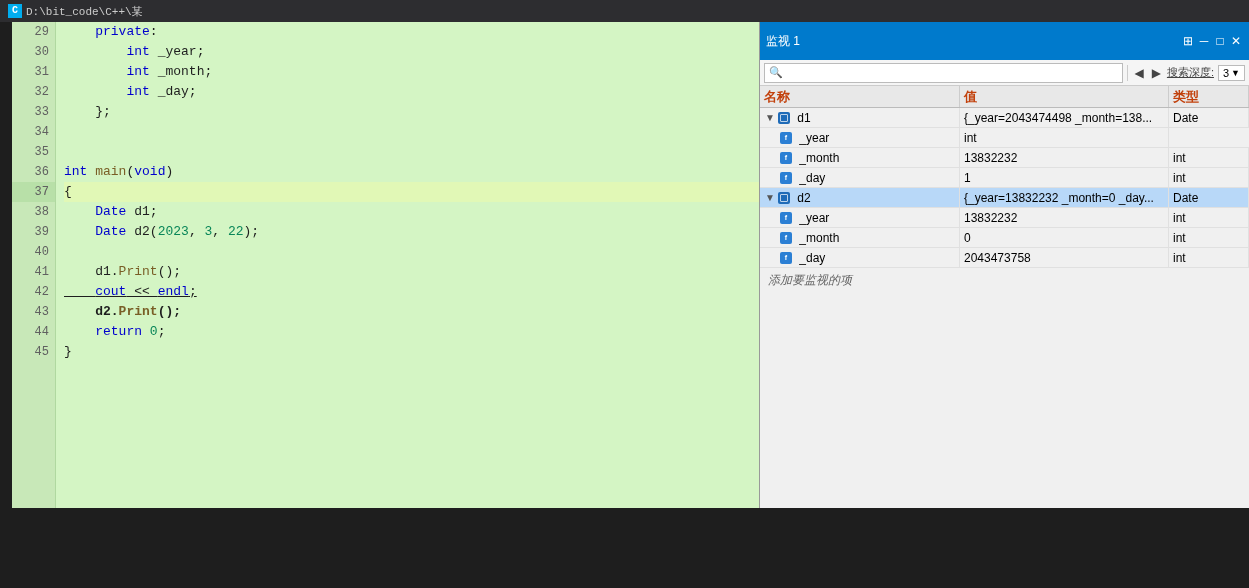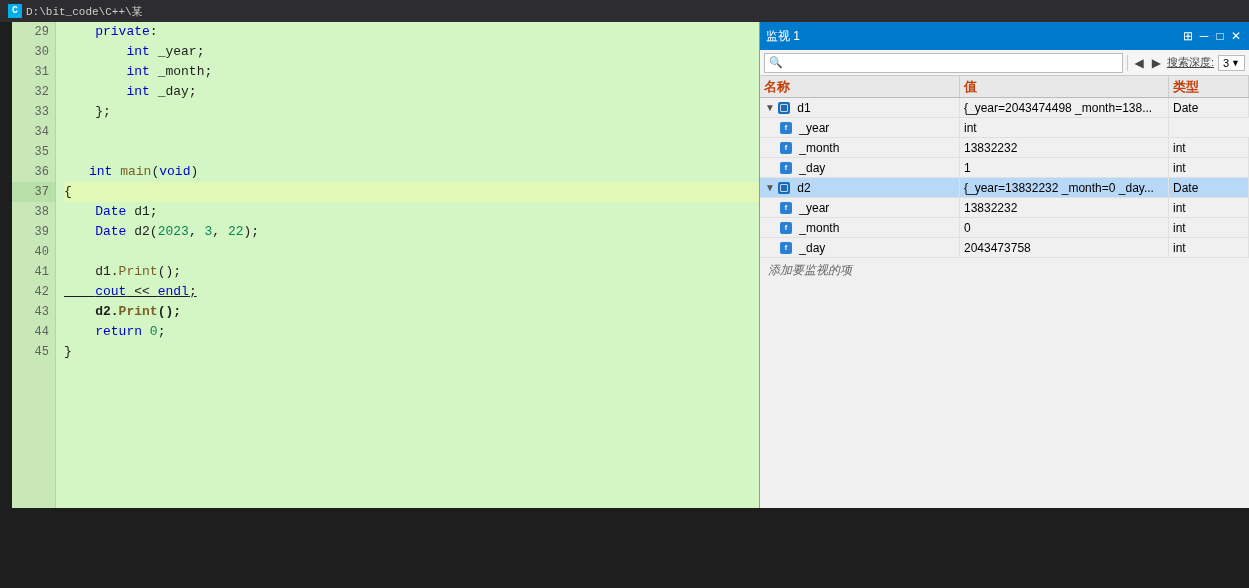--- a/index.html
+++ b/index.html
@@ -114,21 +114,21 @@
       background: #f0f0f0;
       border-left: 1px solid #999;
       display: flex;
       flex-direction: column;
       flex-shrink: 0;
     }
 
     .watch-title-bar {
       background: #007acc;
       color: white;
-      height: 28px;
+      height: 38px;
       display: flex;
       align-items: center;
       justify-content: space-between;
       padding: 0 6px;
       font-size: 12px;
       font-family: 'Segoe UI', sans-serif;
     }
 
     .watch-title-left {
       display: flex;
@@ -365,21 +365,21 @@
           <div class="line-number">45</div>
         </div>
       <div class="code-lines" id="code-lines">
           <div class="code-line" style="position: relative;"><span>    <span style="color:#0000cd">private</span>:</span></div>
           <div class="code-line" style="position: relative;"><span>        <span style="color:#0000cd">int</span> <span style="color:#1e1e1e">_year</span>;</span></div>
           <div class="code-line" style="position: relative;"><span>        <span style="color:#0000cd">int</span> <span style="color:#1e1e1e">_month</span>;</span></div>
           <div class="code-line" style="position: relative;"><span>        <span style="color:#0000cd">int</span> <span style="color:#1e1e1e">_day</span>;</span></div>
           <div class="code-line" style="position: relative;"><span>    };</span></div>
           <div class="code-line" style="position: relative;"><span>&nbsp;</span></div>
           <div class="code-line" style="position: relative;"><span>&nbsp;</span></div>
-          <div class="code-line" style="position: relative; margin-left: 25px;"><span><span style="color:#0000cd">int</span> <span style="color:#795e26">main</span>(<span style="color:#0000cd">void</span>)</span></div>
+          <div class="code-line" style="position: relative;"><span><span style="color:#0000cd">int</span> <span style="color:#795e26">main</span>(<span style="color:#0000cd">void</span>)</span></div>
           <div class="code-line current-line" style="position: relative;"><span>{</span></div>
           <div class="code-line" style="position: relative;"><span>    <span style="color:#0000cd">Date</span> d1;</span></div>
           <div class="code-line" style="position: relative;"><span>    <span style="color:#0000cd">Date</span> d2(<span style="color:#098658">2023</span>, <span style="color:#098658">3</span>, <span style="color:#098658">22</span>);</span></div>
           <div class="code-line" style="position: relative;"><span>&nbsp;</span></div>
           <div class="code-line" style="position: relative;"><span>    d1.<span style="color:#795e26">Print</span>();</span></div>
           <div class="code-line" style="position: relative; text-decoration: underline;"><span>    <span style="color:#0000cd">cout</span> &lt;&lt; <span style="color:#0000cd">endl</span>;</span></div>
           <div class="code-line" style="position: relative; font-weight: bold;"><span>    d2.<span style="color:#795e26">Print</span>();</span></div>
           <div class="code-line" style="position: relative;"><span>    <span style="color:#0000cd">return</span> <span style="color:#098658">0</span>;</span></div>
           <div class="code-line" style="position: relative;"><span>}</span></div>
         </div>

